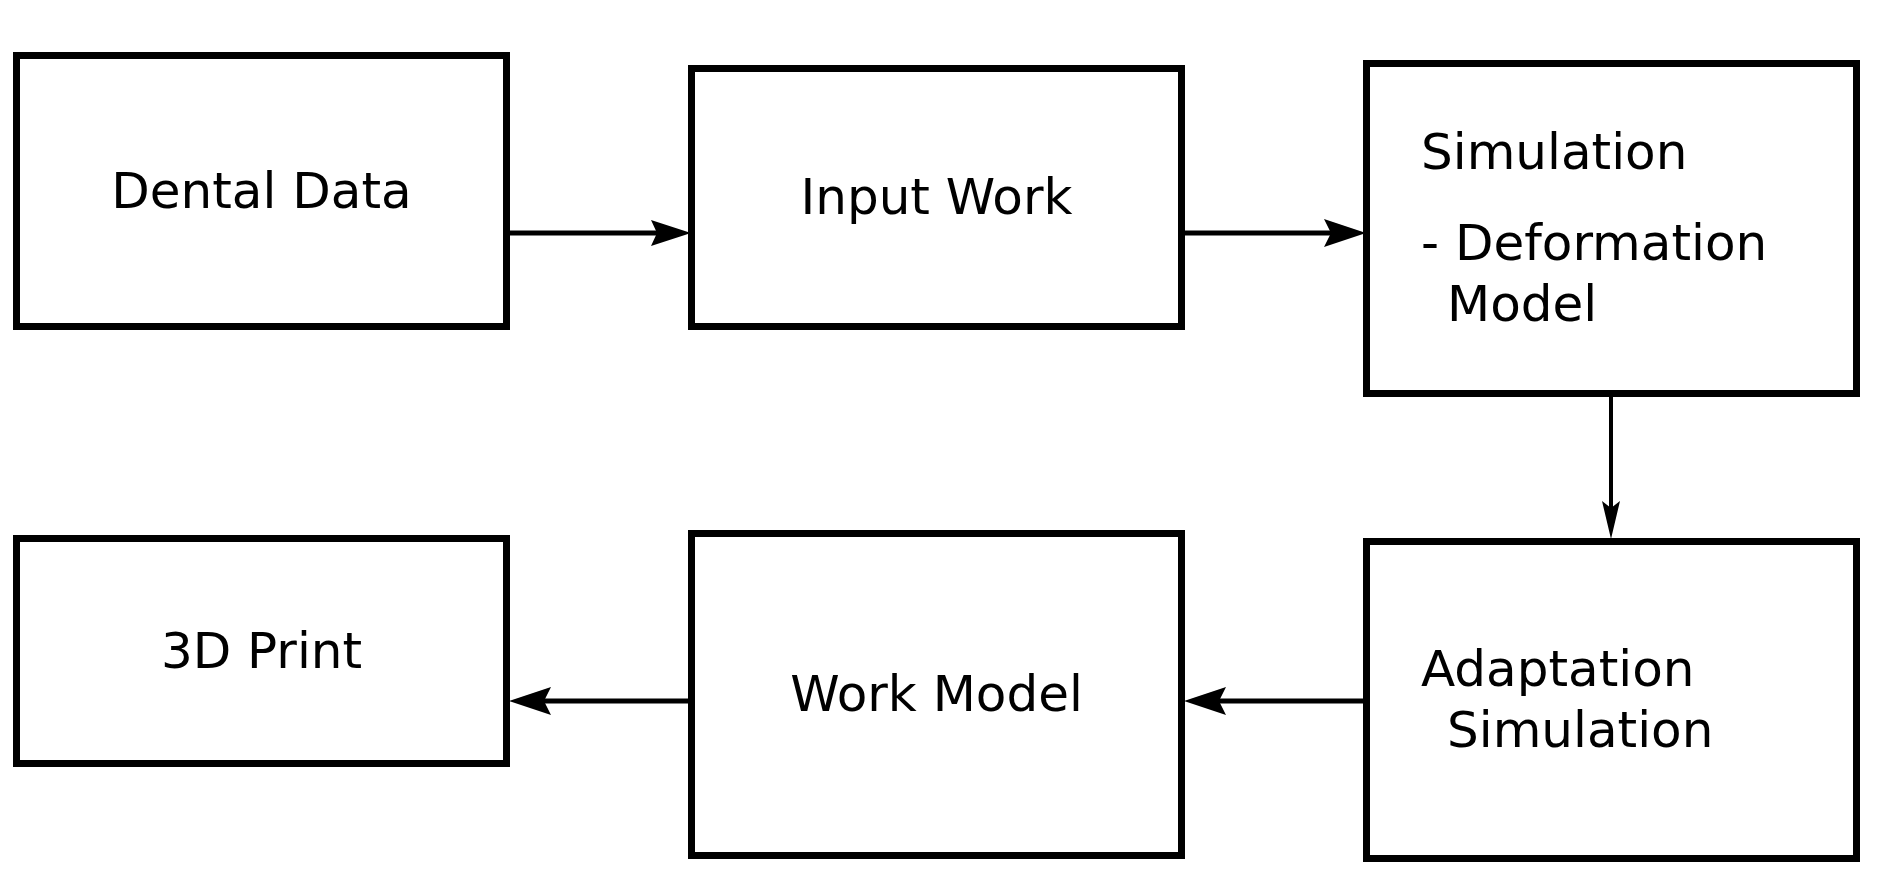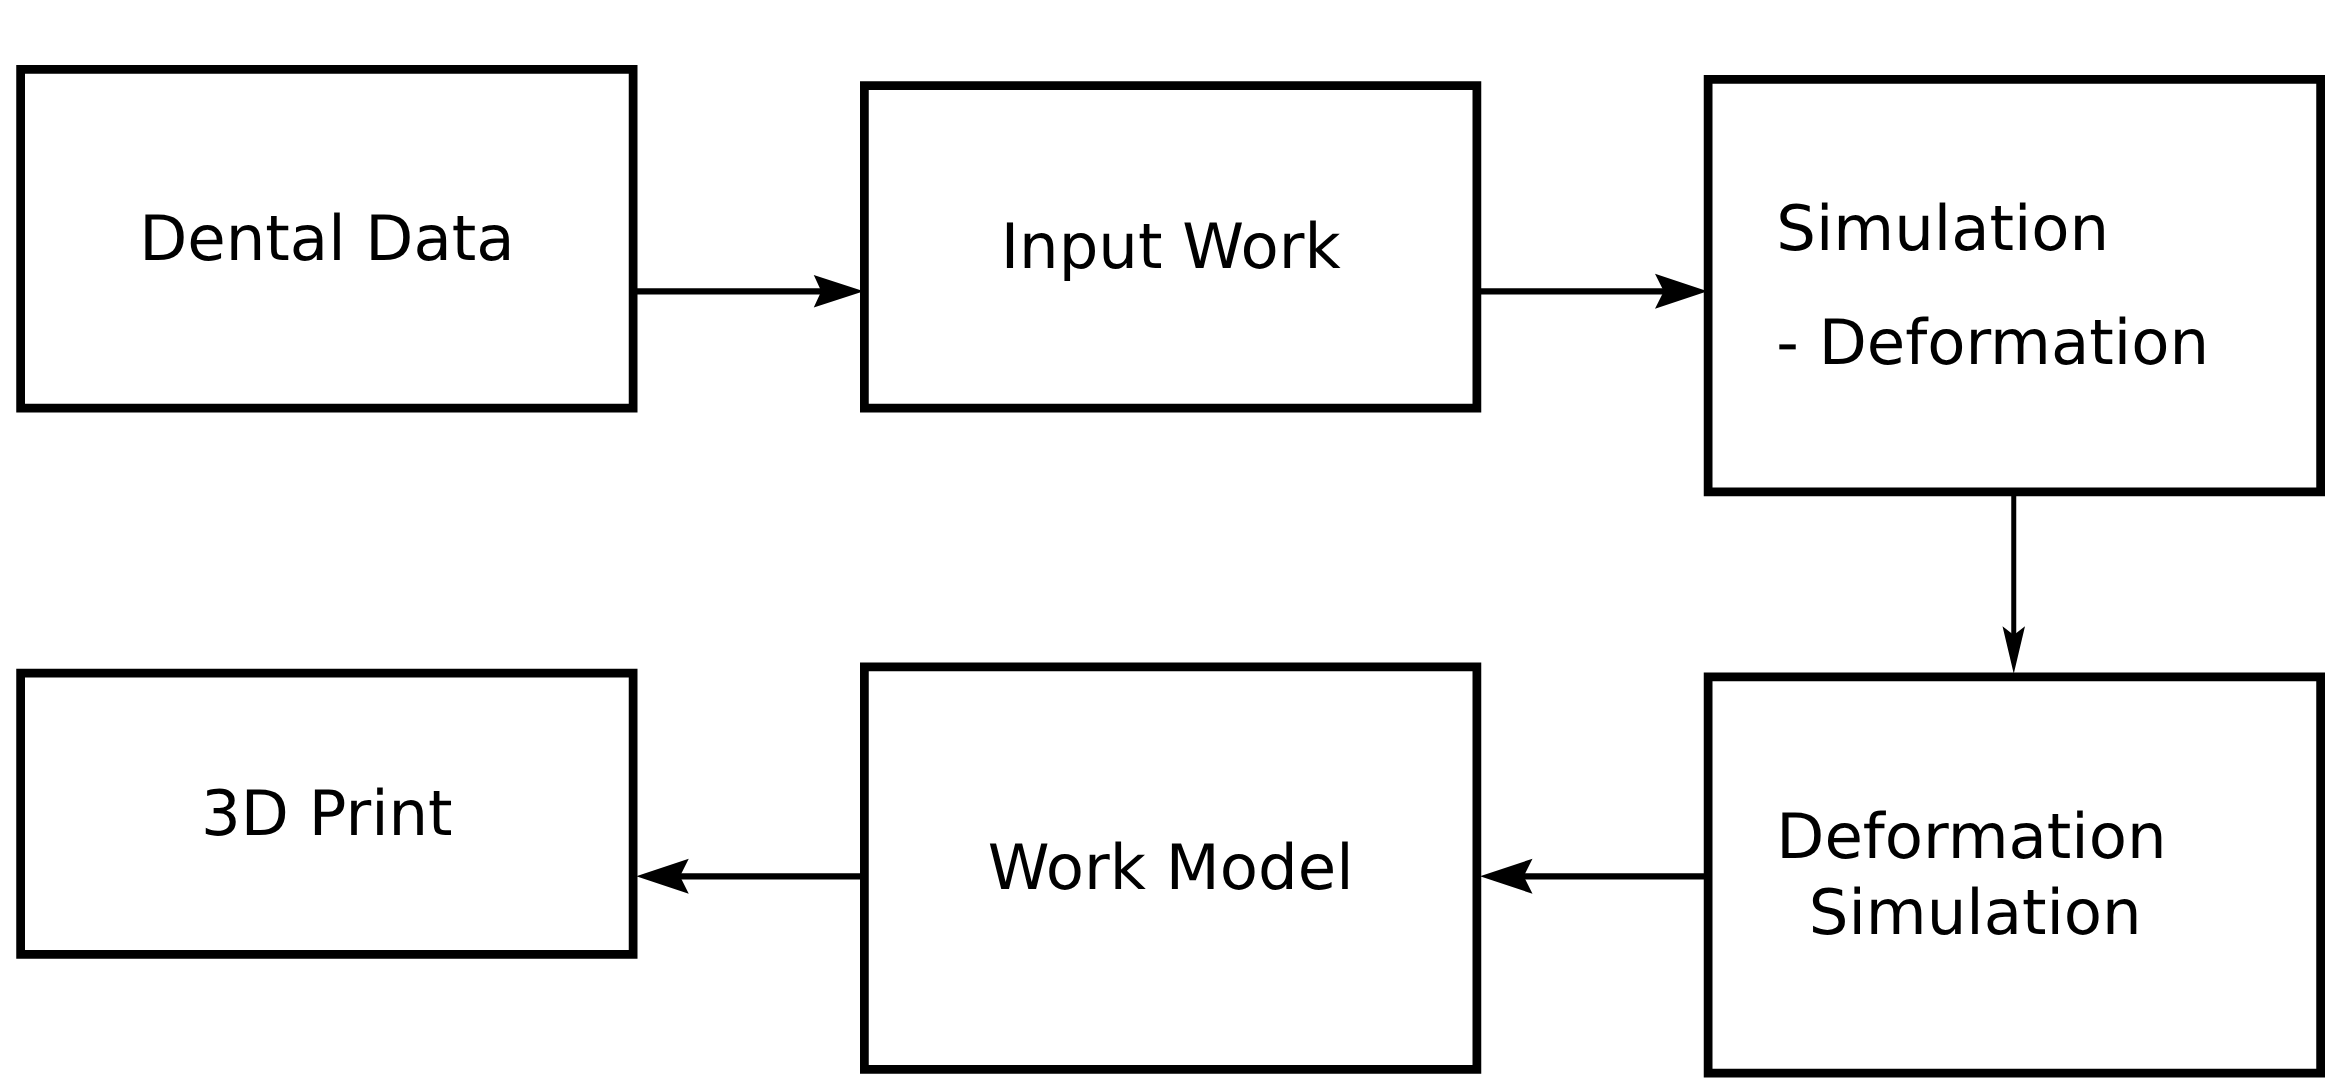--- a/index.html
+++ b/index.html
@@ -63,32 +63,33 @@
     <span class="nline">Dental Data</span>
   </div>
 
   <div class="node center-align" style="left:688px; top:65px; width:497px; height:265px;">
     <span class="nline">Input Work</span>
   </div>
 
   <div class="node left-pad" style="left:1363px; top:60px; width:497px; height:337px;">
     <span class="nline">Simulation</span>
     <span class="nline gap-above">- Deformation</span>
+    <span class="nline" style="padding-left:26px;">Model</span>
   </div>
 
   <div class="node center-align" style="left:13px; top:535px; width:497px; height:232px;">
     <span class="nline">3D Print</span>
   </div>
 
   <div class="node center-align" style="left:688px; top:530px; width:497px; height:329px;">
     <span class="nline">Work Model</span>
   </div>
 
   <div class="node left-pad" style="left:1363px; top:538px; width:497px; height:324px;">
-    <span class="nline">Deformation</span>
+    <span class="nline">Adaptation</span>
     <span class="nline" style="padding-left:26px;">Simulation</span>
   </div>
 
   <div class="conn" style="left:505px; top:212px; width:190px; height:42px;">
     <svg width="190" height="42" viewBox="0 0 190 42">
       <line x1="2" y1="21" x2="160" y2="21" stroke="#000000" stroke-width="5"></line>
       <polygon points="186,21 146,8 152,21 146,34" fill="#000000"></polygon>
     </svg>
   </div>
 

